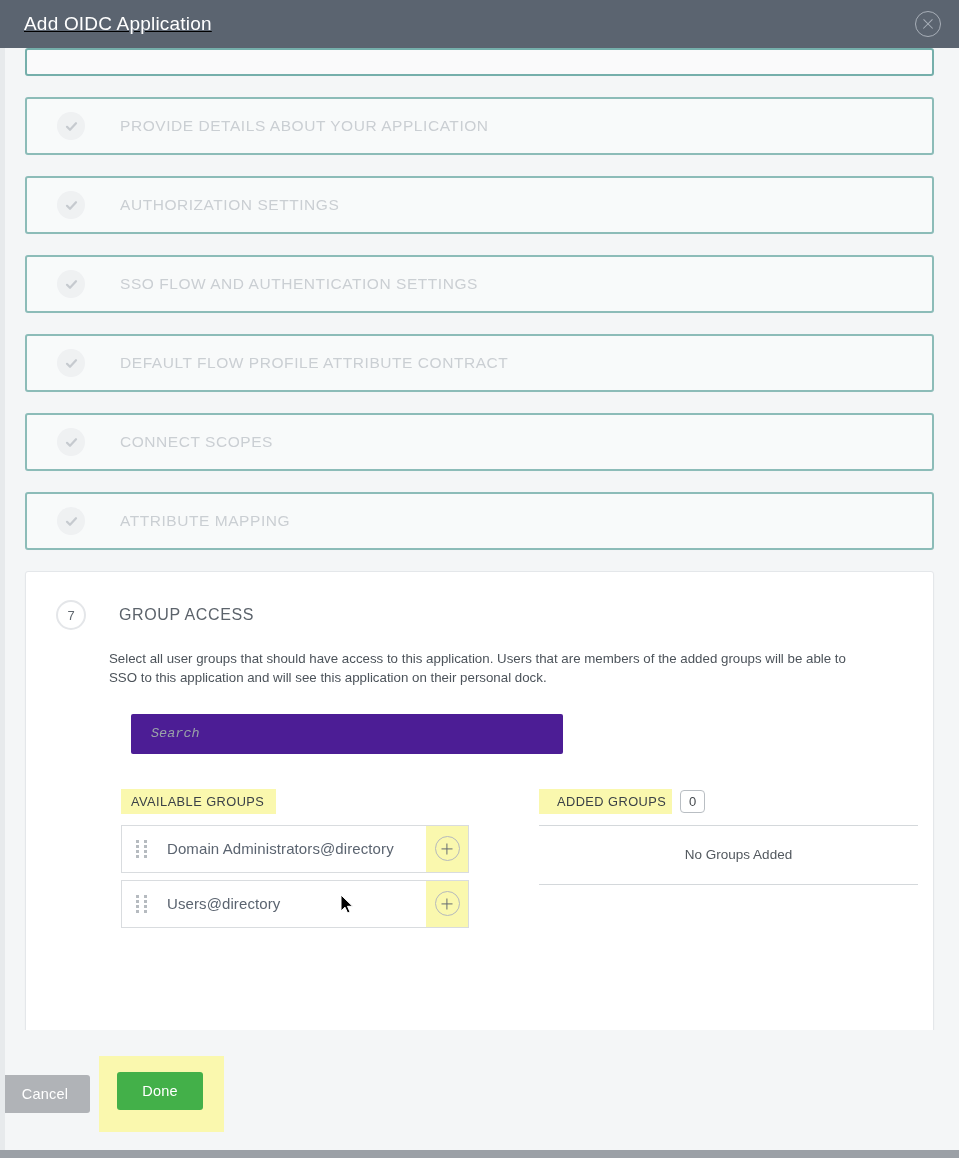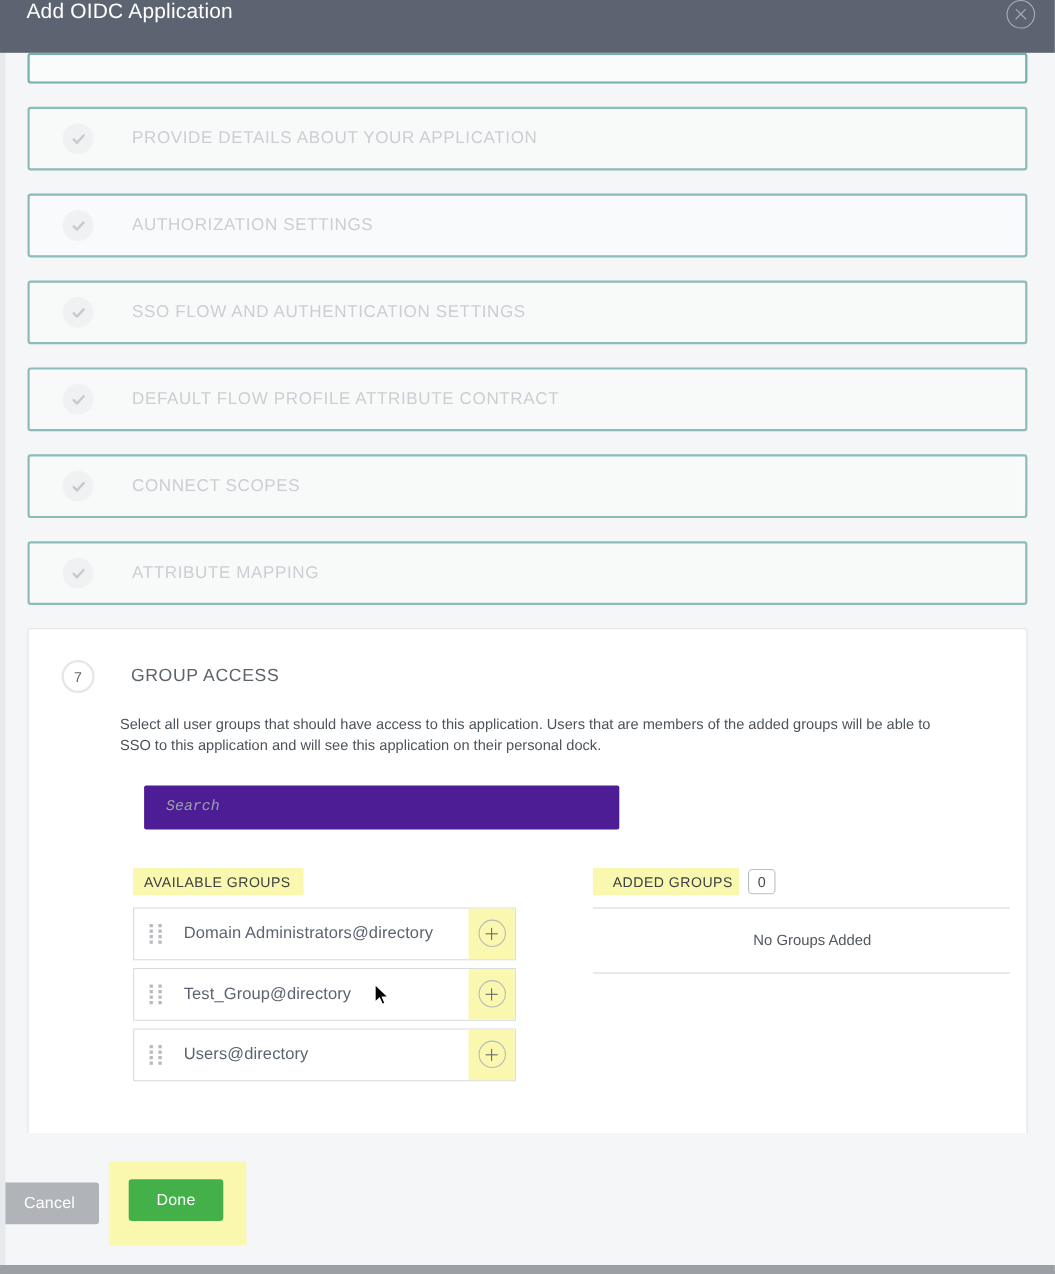--- a/index.html
+++ b/index.html
@@ -13,23 +13,23 @@
     position: relative;
     width: 959px; height: 1158px;
     background: #f4f6f7;
     display: flex; flex-direction: column;
   }
 
   
   .titlebar {
     height: 48px; flex: 0 0 48px;
     background: #5b6470;
-    display: flex; 
+    display: flex; align-items: center;
     padding: 0 18px 0 24px;
-    position: relative; z-index: 20;
+    position: relative; z-index: 20; text-decoration: underline;
   }
   .titlebar-title {
     color: #ffffff;
     font-size: 19px;
     font-weight: 400;
     letter-spacing: 0.2px;
   }
   .titlebar-spacer { flex: 1 1 auto; }
   .close-btn {
     width: 26px; height: 26px;
@@ -401,36 +401,20 @@
                   <i></i>
                   <i></i>
                   <i></i>
               </span>
               <span class="group-name">Domain Administrators@directory</span>
               <span class="add-cell hl">
                 <span class="add-btn"></span>
               </span>
             </div>
 
-            <div class="group-row">
-              <span class="drag-handle">
-                <i></i>
-                  <i></i>
-                  <i></i>
-                  <i></i>
-                  <i></i>
-                  <i></i>
-                  <i></i>
-                  <i></i>
-              </span>
-              <span class="group-name">Test_Group@directory</span>
-              <span class="add-cell hl">
-                <span class="add-btn"></span>
-              </span>
-            </div>
 
             <div class="group-row">
               <span class="drag-handle">
                 <i></i>
                   <i></i>
                   <i></i>
                   <i></i>
                   <i></i>
                   <i></i>
                   <i></i>

